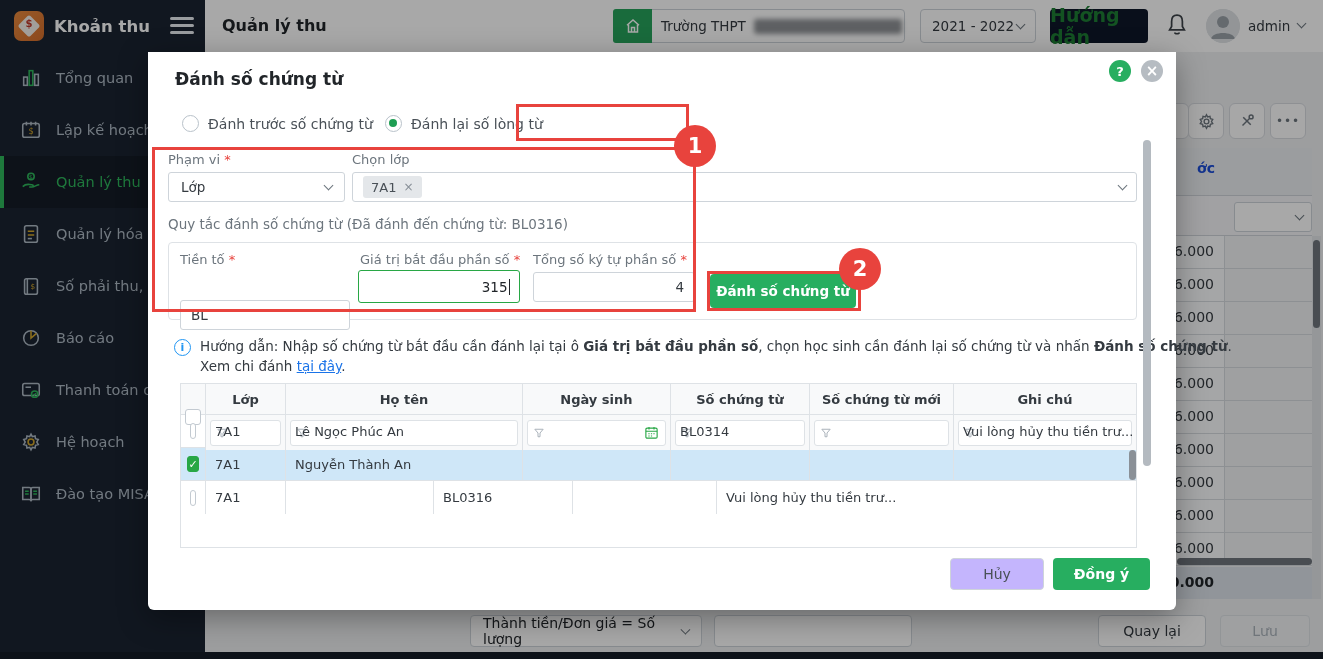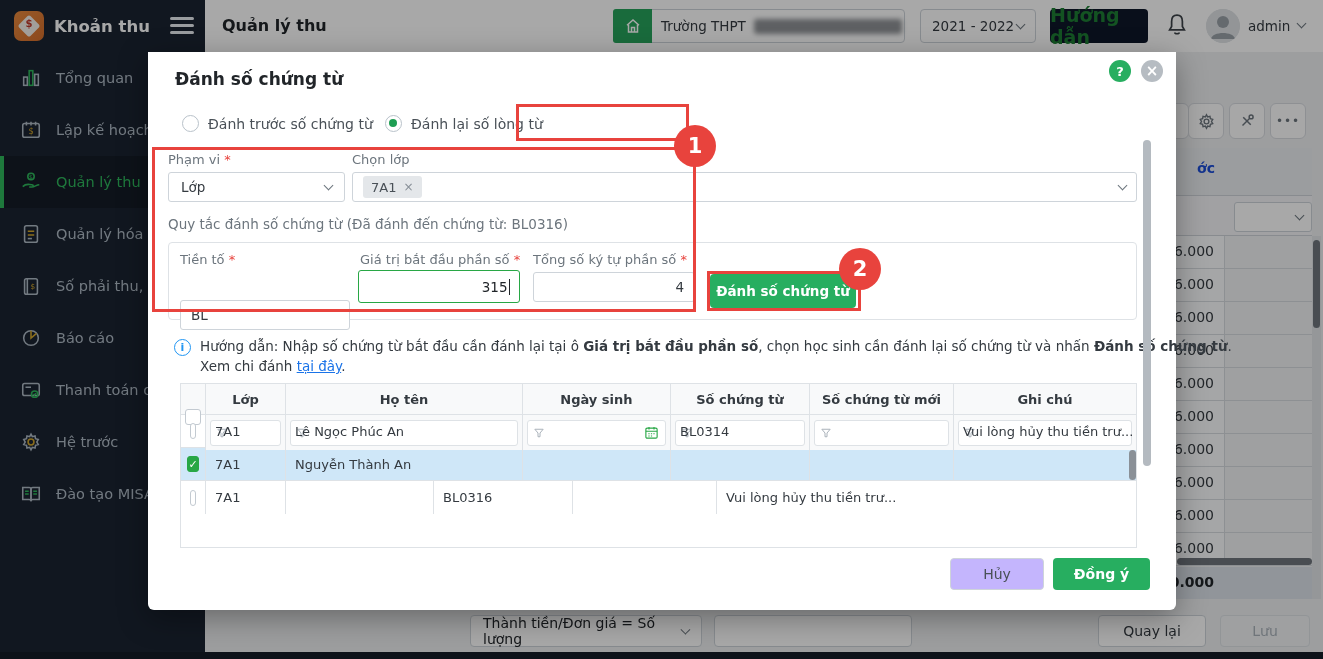--- a/index.html
+++ b/index.html
@@ -271,21 +271,21 @@
         </span>
       <span>Thanh toán onlin</span>
     </div>
     <div class="side-item">
       <span class="ic">
           <svg width="22" height="22" viewBox="0 0 24 24" fill="none" stroke="#aeb9c4" stroke-width="1.7">
             <circle cx="12" cy="12" r="3.2" stroke="#d4a72c"></circle>
             <path d="M12 3.5 L13.4 6.2 L16.4 5.4 L16.9 8.4 L19.9 9.3 L18.3 12 L19.9 14.7 L16.9 15.6 L16.4 18.6 L13.4 17.8 L12 20.5 L10.6 17.8 L7.6 18.6 L7.1 15.6 L4.1 14.7 L5.7 12 L4.1 9.3 L7.1 8.4 L7.6 5.4 L10.6 6.2 Z"></path>
           </svg>
         </span>
-      <span>Hệ trước</span>
+      <span>Hệ hoạch</span>
     </div>
     <div class="side-item">
       <span class="ic">
           <svg width="22" height="22" viewBox="0 0 24 24" fill="none" stroke="#aeb9c4" stroke-width="1.7">
             <path d="M3 5 H10 C11 5 12 6 12 7 V20 C12 19 11 18 10 18 H3 Z"></path>
             <path d="M21 5 H14 C13 5 12 6 12 7 V20 C12 19 13 18 14 18 H21 Z"></path>
             <path d="M5.5 9 H9.5 M5.5 12 H9.5 M14.5 9 H18.5 M14.5 12 H18.5" stroke="#2eb85c"></path>
           </svg>
         </span>
       <span>Đào tạo MISA EM</span>

